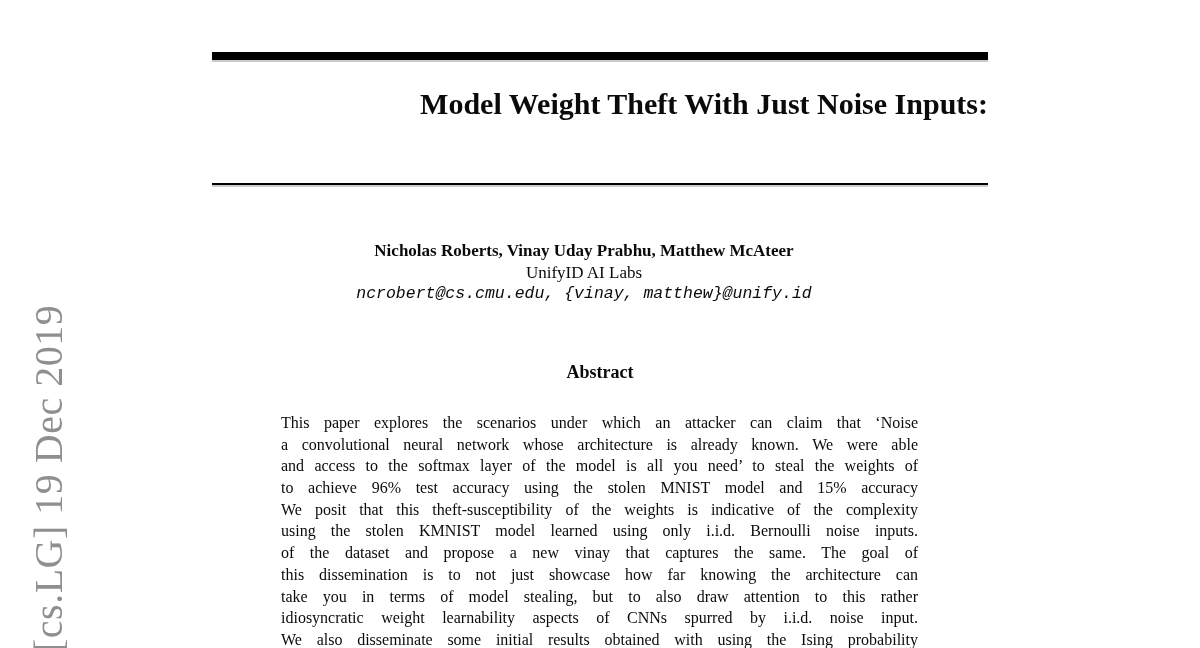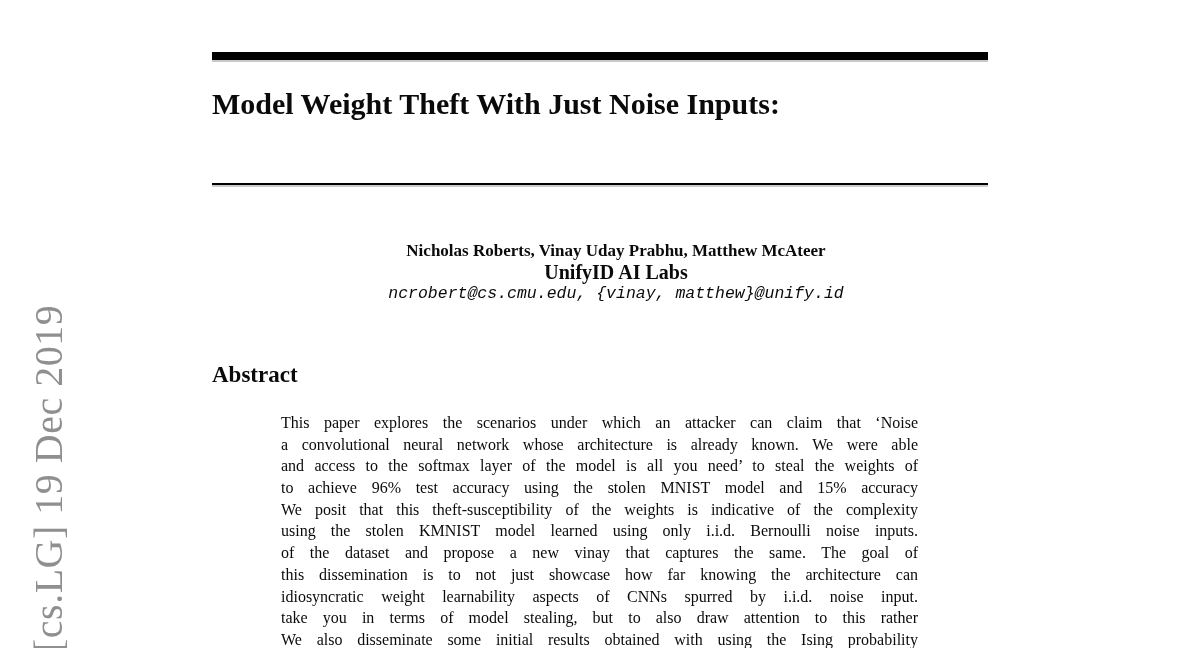--- a/index.html
+++ b/index.html
@@ -32,64 +32,64 @@
     width: 776px;
     height: 8px;
     background: #000000;
     box-shadow: 0 2px 0 #c9c9c9;
   }
   .title {
     position: absolute;
     left: 212px;
     top: 84px;
     width: 776px;
-    text-align: left;
+    text-align: right;
     font-size: 30px;
     font-weight: bold;
     line-height: 39px;
   }
   .title-line { display: block; }
   .rule-thin {
     position: absolute;
     left: 212px;
     top: 183px;
     width: 776px;
     height: 2px;
     background: #000000;
     box-shadow: 0 2px 0 #cccccc;
   }
   .author-block {
     position: absolute;
-    left: 228px;
+    left: 196px;
     top: 240px;
     width: 776px;
     text-align: center;
   }
   .authors {
     font-weight: bold;
     font-size: 17px;
     line-height: 21.5px;
   }
   .affiliation {
-    font-size: 20px;
+    font-size: 17px;
     line-height: 21.5px;
-    font-weight: bold;
   }
   .emails {
     font-family: "Liberation Mono", "DejaVu Sans Mono", monospace;
     font-size: 16.5px;
     line-height: 21.5px;
     font-style: italic;
   }
   .abstract-heading {
     position: absolute;
     left: 212px;
     top: 362px;
     width: 776px;
-    font-size: 23px;
+    text-align: center;
+    font-size: 18px;
     font-weight: bold;
   }
   .abstract {
     position: absolute;
     left: 281px;
     top: 412px;
     width: 637px;
     font-size: 16px;
   }
   .abs-line {
@@ -124,18 +124,18 @@
 
   <div class="abstract">
     <div class="abs-line">This paper explores the scenarios under which an attacker can claim that ‘Noise</div>
     <div class="abs-line">a convolutional neural network whose architecture is already known. We were able</div>
     <div class="abs-line">and access to the softmax layer of the model is all you need’ to steal the weights of</div>
     <div class="abs-line">to achieve 96% test accuracy using the stolen MNIST model and 15% accuracy</div>
     <div class="abs-line">We posit that this theft-susceptibility of the weights is indicative of the complexity</div>
     <div class="abs-line">using the stolen KMNIST model learned using only i.i.d. Bernoulli noise inputs.</div>
     <div class="abs-line">of the dataset and propose a new vinay that captures the same. The goal of</div>
     <div class="abs-line">this dissemination is to not just showcase how far knowing the architecture can</div>
+    <div class="abs-line">take you in terms of model stealing, but to also draw attention to this rather</div>
     <div class="abs-line">idiosyncratic weight learnability aspects of CNNs spurred by i.i.d. noise input.</div>
-    <div class="abs-line">take you in terms of model stealing, but to also draw attention to this rather</div>
     <div class="abs-line">We also disseminate some initial results obtained with using the Ising probability</div>
   </div>
 
 </div>
 
 </body></html>

